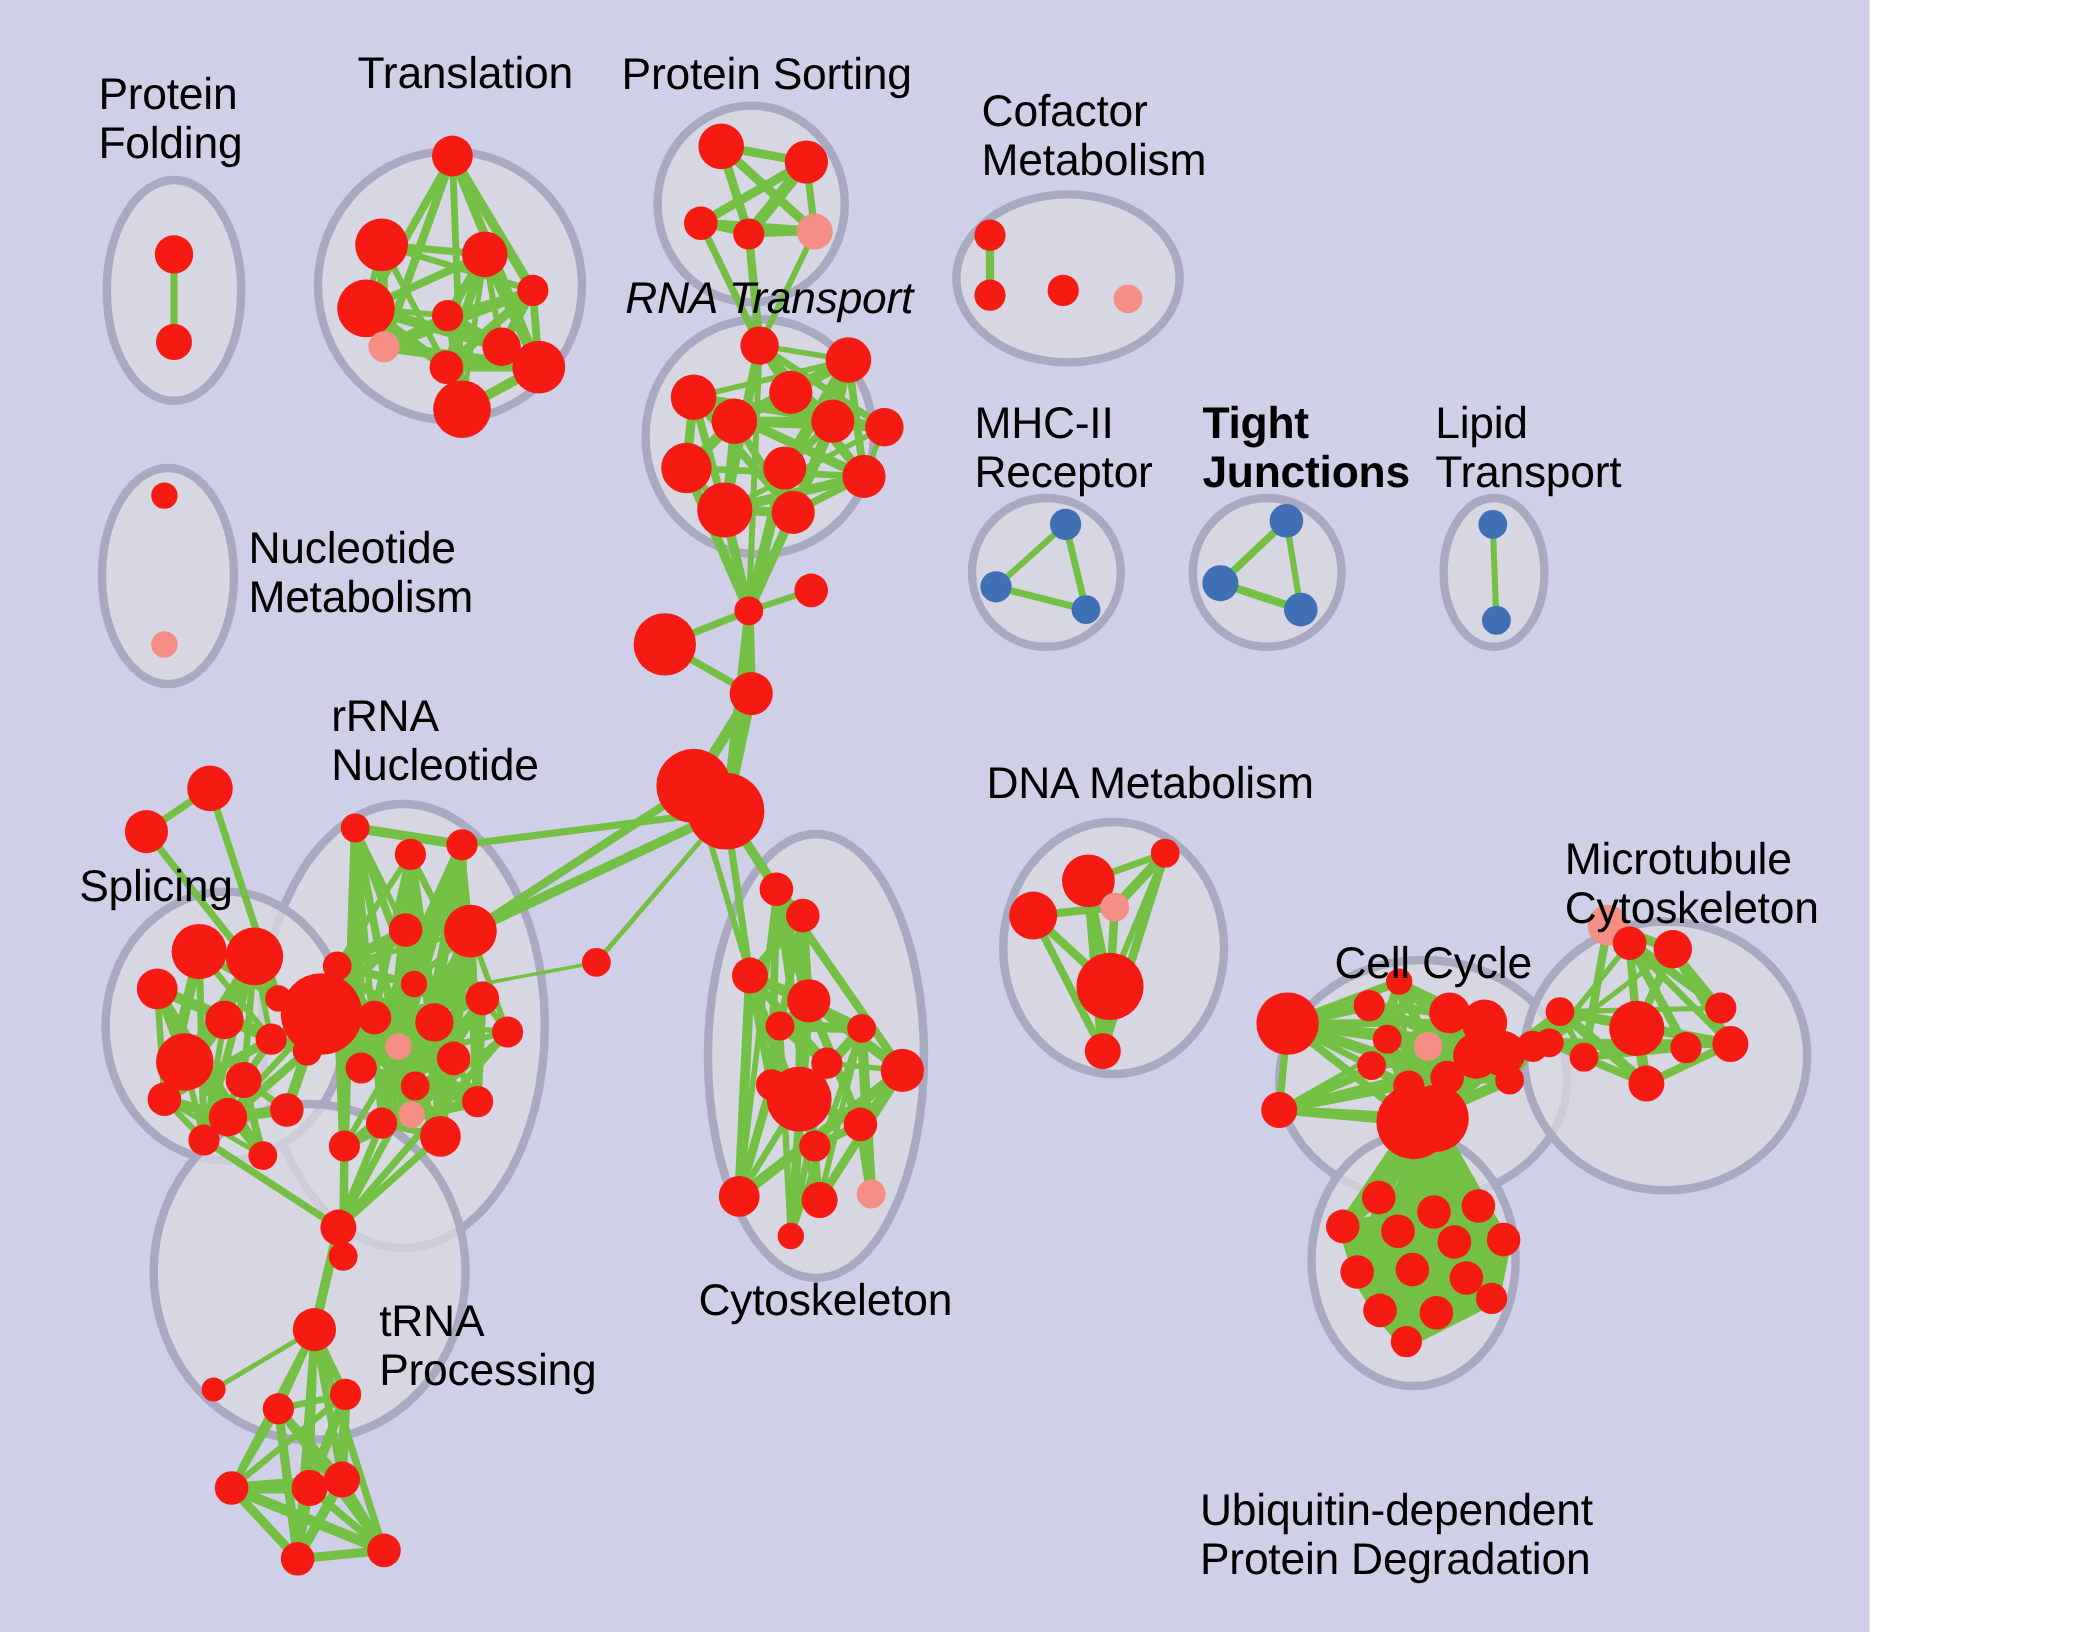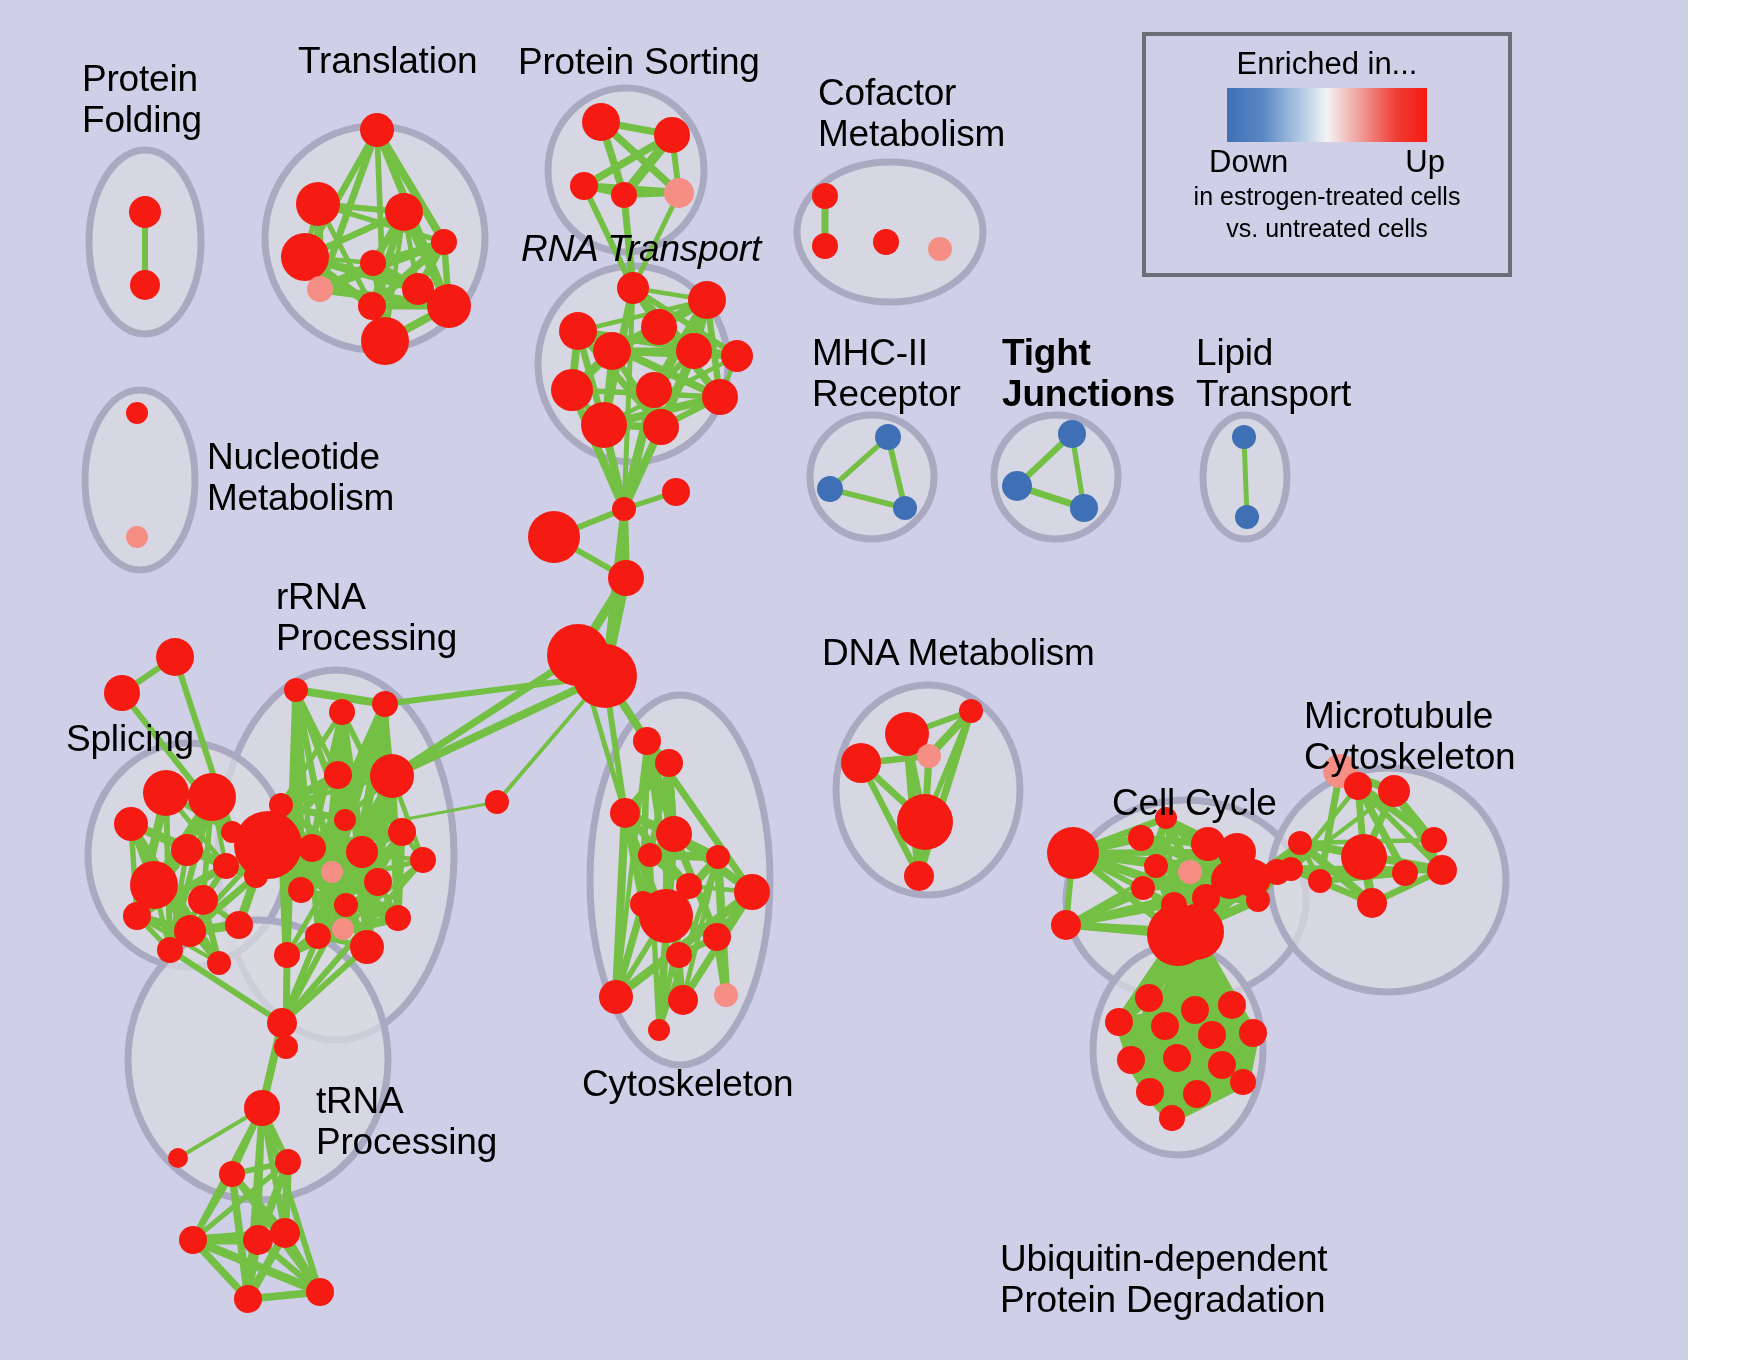--- a/index.html
+++ b/index.html
@@ -1,17 +1,17 @@
 <!DOCTYPE html>
 <html><head>
 <meta charset="utf-8">
 <style>
   html,body{margin:0;padding:0;background:#ffffff;}
   body{font-family:"Liberation Sans", sans-serif;}
-  #root{position:relative;width:1688px;height:1360px;background:#cfcfe8;overflow:hidden;}
+  #root{position:relative;width:1558px;height:1360px;background:#cfcfe8;overflow:hidden;}
   #net{position:absolute;inset:0;width:1750px;height:1360px;}
   .clabel{position:absolute;color:#000;font-weight:400;line-height:1.12;white-space:pre;
           font-family:"Liberation Sans", sans-serif;letter-spacing:-0.2px;}
   .legend-box{position:absolute;left:1142px;top:32px;width:370px;height:245px;
               background:#cfcfe8;border:4px solid #6e6e78;box-sizing:border-box;
               display:flex;flex-direction:column;align-items:center;padding-top:10px;}
   .legend-title{font-size:31px;color:#000;margin-bottom:6px;}
   .legend-bar{width:200px;height:54px;
               background:linear-gradient(to right,#3f6fb5 0%,#5b88c4 18%,#b6cde4 38%,#f3f3f6 50%,#f0b6b2 62%,#ef3b33 85%,#f51b12 100%);}
   .legend-ends{width:236px;display:flex;justify-content:space-between;font-size:31px;margin-top:2px;}
@@ -773,36 +773,26 @@
 Metabolism</div>
       <div class="clabel" style="left: 207px; top: 436px; font-size: 37px;">Nucleotide
 Metabolism</div>
       <div class="clabel" style="left: 812px; top: 332px; font-size: 37px;">MHC-II
 Receptor</div>
       <div class="clabel" style="left: 1002px; top: 332px; font-size: 37px; font-weight: bold;">Tight
 Junctions</div>
       <div class="clabel" style="left: 1196px; top: 332px; font-size: 37px;">Lipid
 Transport</div>
       <div class="clabel" style="left: 276px; top: 576px; font-size: 37px;">rRNA
-Processing</div>
+Nucleotide</div>
       <div class="clabel" style="left: 66px; top: 718px; font-size: 37px;">Splicing</div>
       <div class="clabel" style="left: 316px; top: 1080px; font-size: 37px;">tRNA
 Processing</div>
       <div class="clabel" style="left: 582px; top: 1063px; font-size: 37px;">Cytoskeleton</div>
       <div class="clabel" style="left: 822px; top: 632px; font-size: 37px;">DNA Metabolism</div>
       <div class="clabel" style="left: 1112px; top: 753px; font-size: 37px; margin-top: 29px;">Cell Cycle</div>
       <div class="clabel" style="left: 1304px; top: 667px; font-size: 37px; margin-top: 28px;">Microtubule
 Cytoskeleton</div>
       <div class="clabel" style="left: 1000px; top: 1238px; font-size: 37px;">Ubiquitin-dependent
 Protein Degradation</div>
     </div>
 
-  <div class="legend-box">
-    <div class="legend-title">Enriched in...</div>
-    <div class="legend-bar"></div>
-    <div class="legend-ends">
-      <span>Down</span>
-      <span>Up</span>
-    </div>
-    <div class="legend-sub">in estrogen-treated cells</div>
-    <div class="legend-sub">vs. untreated cells</div>
-  </div>
 </div>
 
 </body></html>

